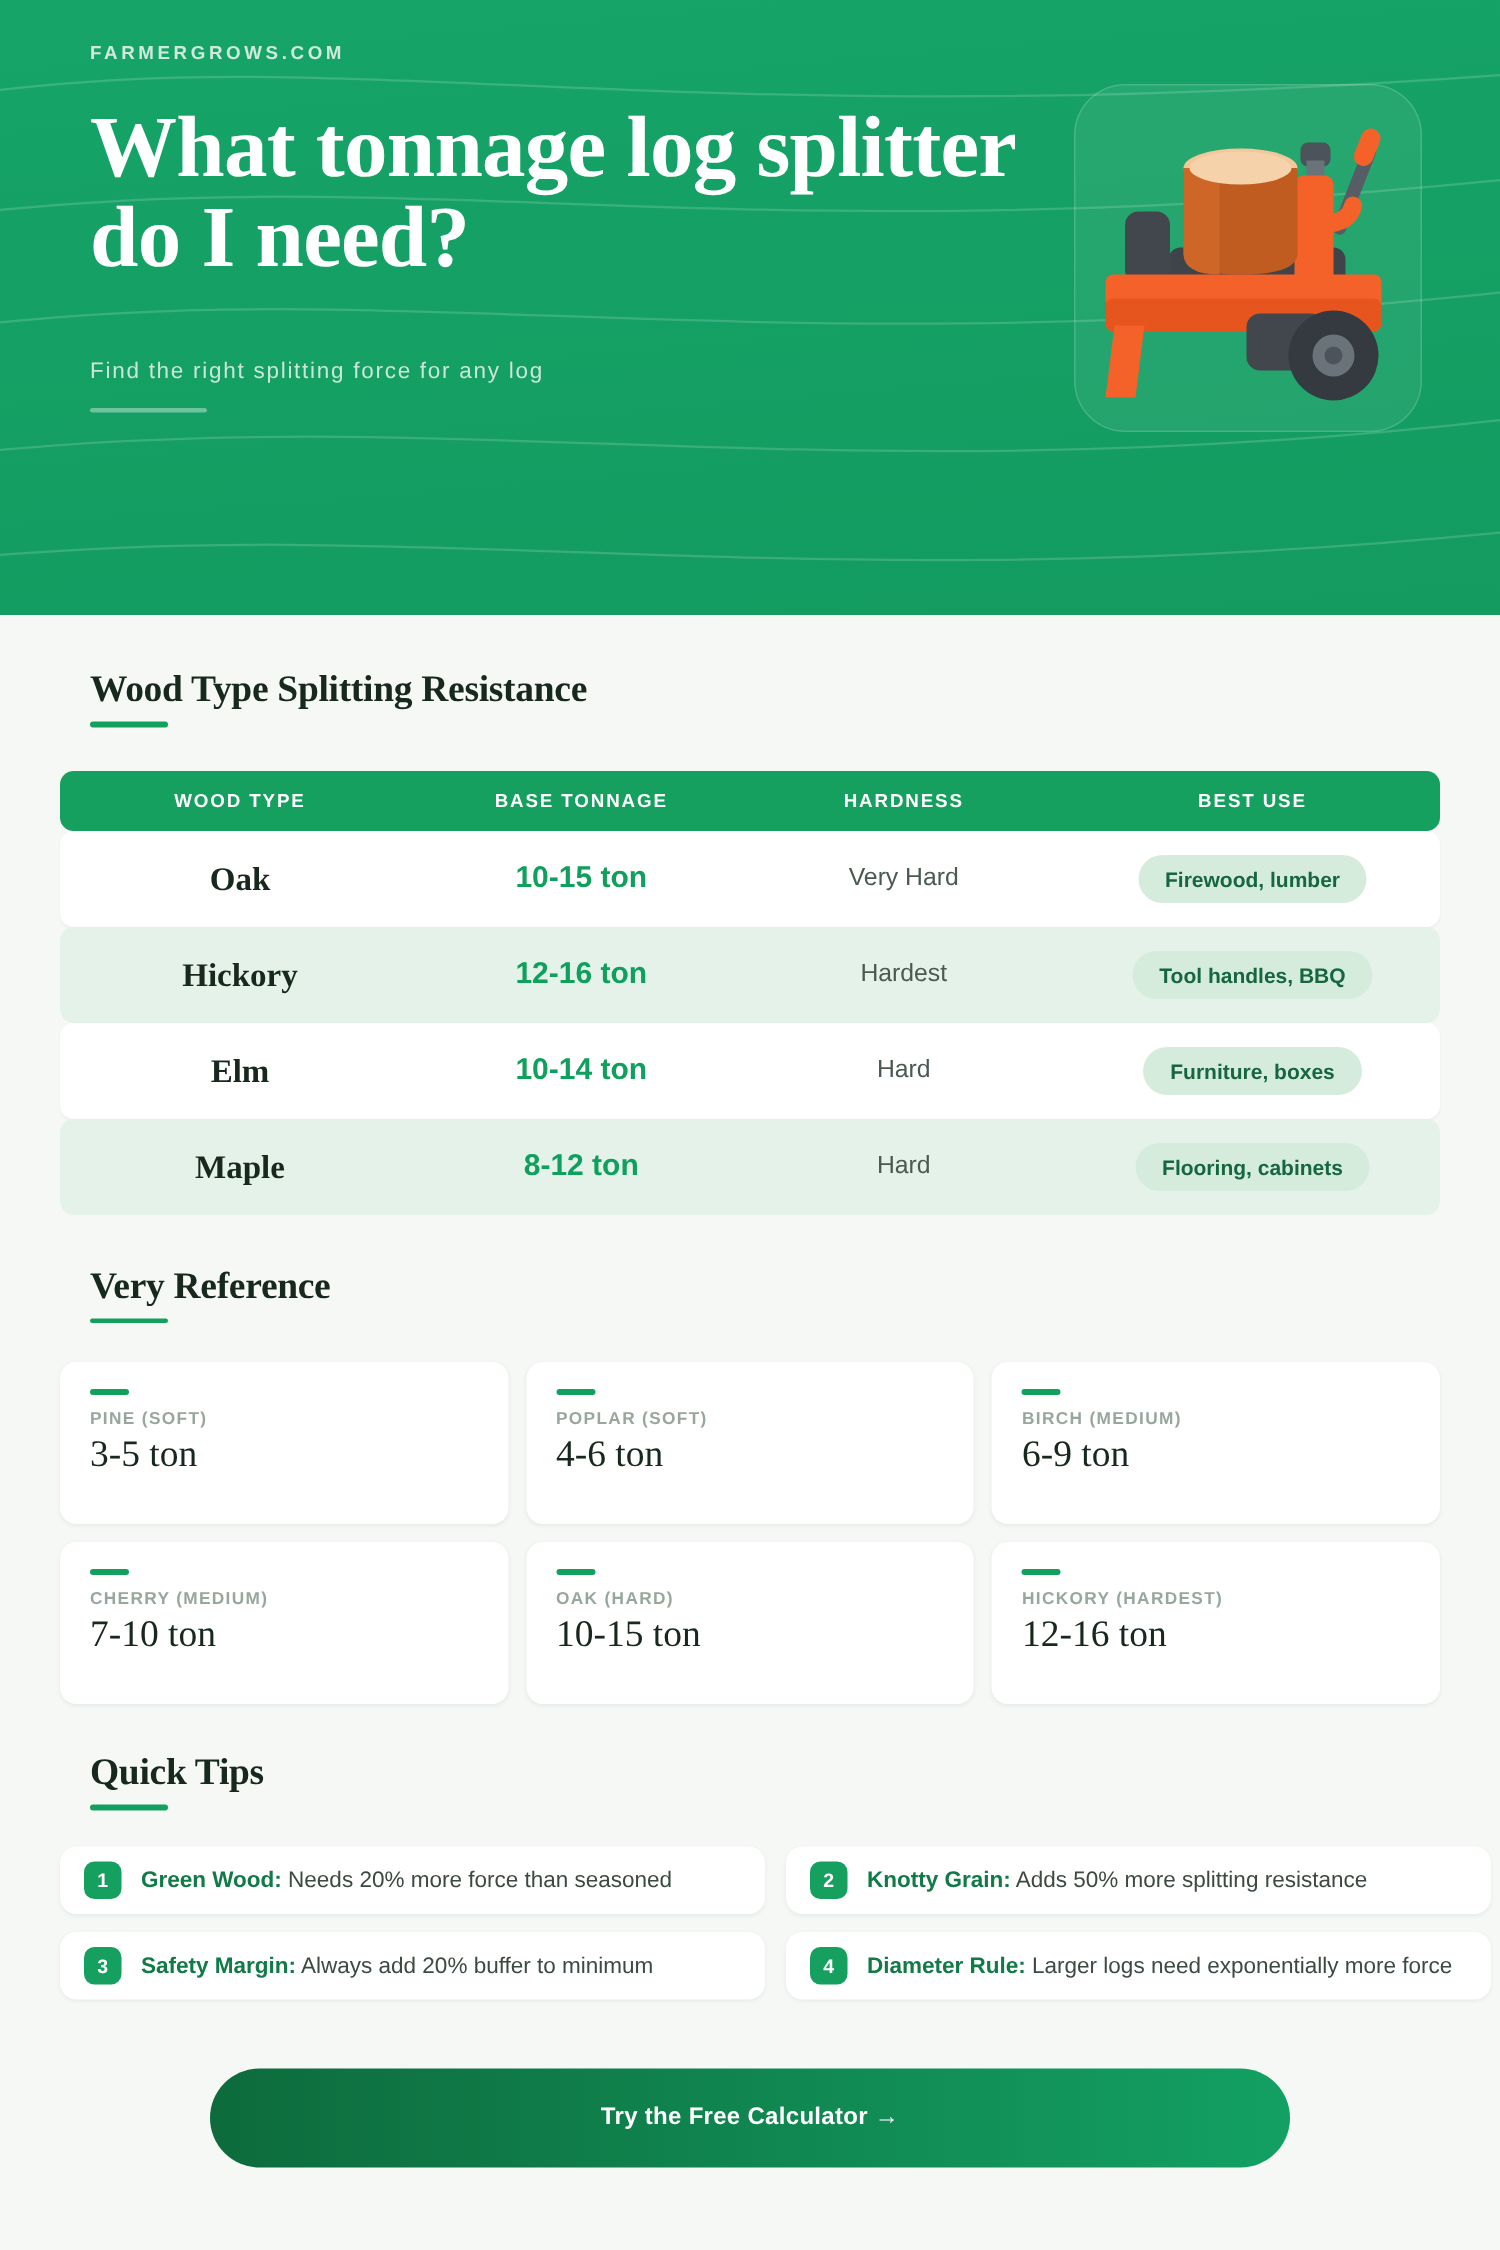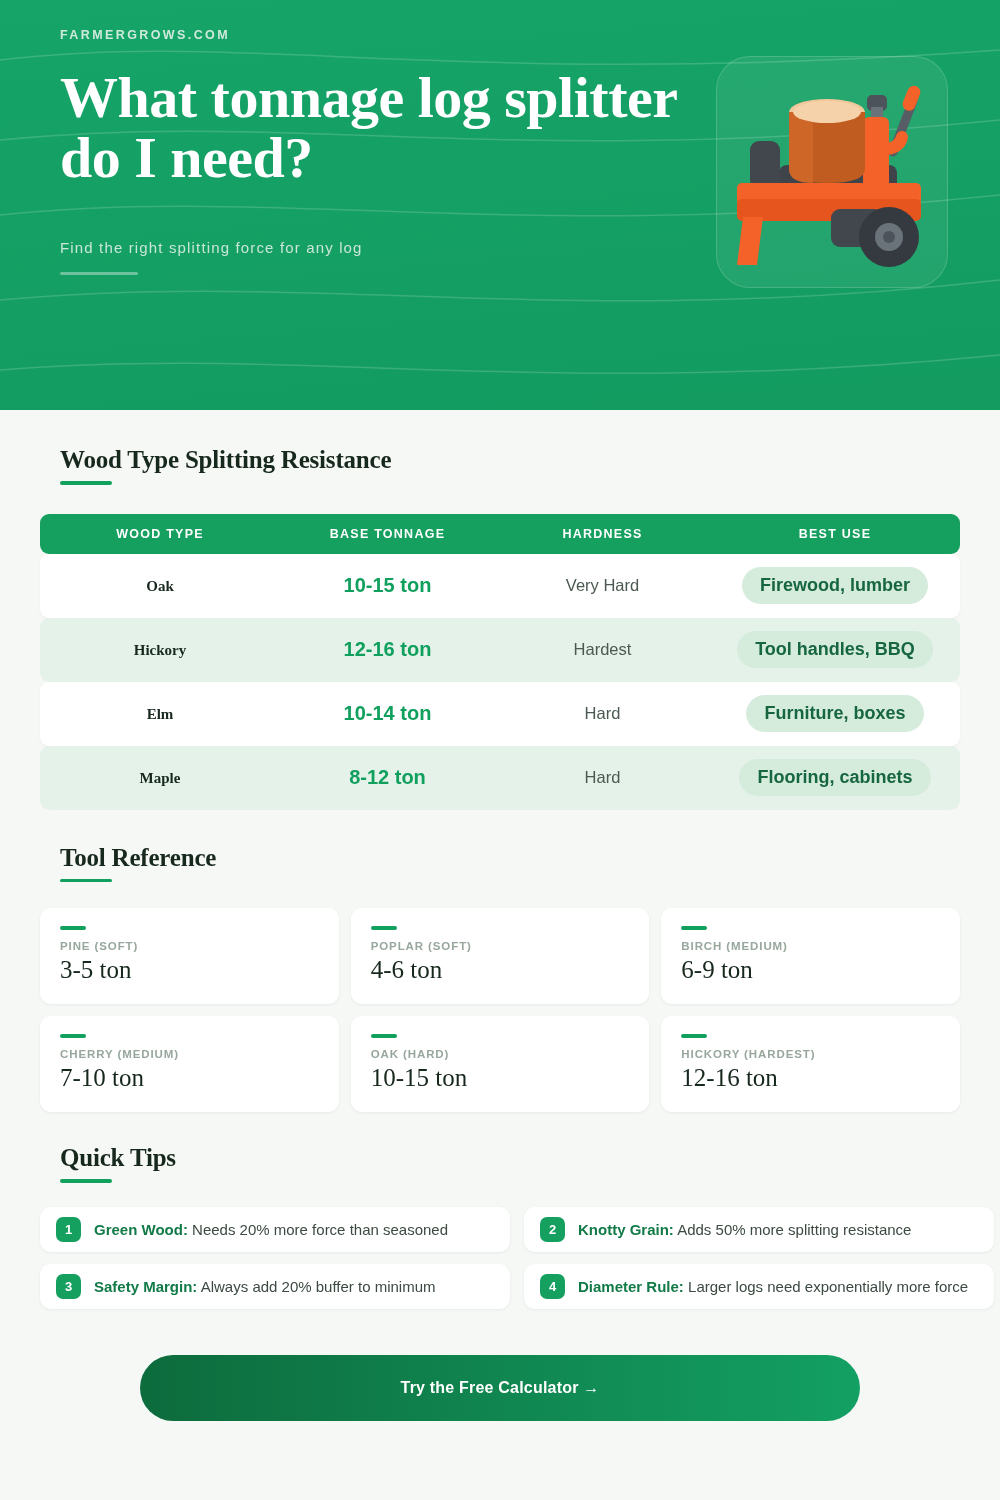--- a/index.html
+++ b/index.html
@@ -140,55 +140,55 @@
   .t-row.even { background: #e5f2e9; }
 
   .c1 { width: 240px; text-align: center; }
   .c2 { width: 215px; text-align: center; }
   .c3 { width: 215px; text-align: center; }
   .c4 { width: 250px; text-align: center; }
 
   .wood-name {
     font-family: "Liberation Serif", serif;
     font-weight: 700;
-    font-size: 15px;
+    font-size: 22px;
     color: #17281d;
   }
   .tonnage {
     font-weight: 700;
     font-size: 20px;
     color: #10a05e;
   }
   .hardness {
     font-size: 16.5px;
     color: #4a5a50;
   }
   .badge {
     display: inline-block;
     padding: 8px 18px;
     border-radius: 999px;
     background: #d5ecdd;
     color: #16663f;
-    font-size: 18px;
+    font-size: 14px;
     font-weight: 700;
   }
 
   
   .s2 { padding-top: 34px; }
   .qr-grid {
     margin-top: 26px;
     display: grid;
     grid-template-columns: repeat(3, 1fr);
     gap: 12px 12px;
     width: 920px;
   }
   .qr-card {
     background: #ffffff;
     border-radius: 11px;
-    padding: 18px 20px 20px 20px;
+    padding: 18px 20px 32px 20px;
     min-height: 84px;
     box-shadow: 0 1px 3px rgba(20,60,40,.07);
   }
   .qr-bar {
     width: 26px;
     height: 4px;
     border-radius: 2px;
     background: #12a05f;
   }
   .qr-label {
@@ -367,21 +367,21 @@
         <div class="t-row even">
           <div class="c1"><span class="wood-name">Maple</span></div>
           <div class="c2"><span class="tonnage">8-12 ton</span></div>
           <div class="c3"><span class="hardness">Hard</span></div>
           <div class="c4"><span class="badge">Flooring, cabinets</span></div>
         </div>
       </div>
     </div>
 
     <div class="s2">
-      <div class="section-head">Tool Reference</div>
+      <div class="section-head">Very Reference</div>
       <div class="section-rule"></div>
 
       <div class="qr-grid">
         <div class="qr-card">
           <div class="qr-bar"></div>
           <div class="qr-label">PINE (SOFT)</div>
           <div class="qr-value">3-5 ton</div>
         </div>
         <div class="qr-card">
           <div class="qr-bar"></div>

